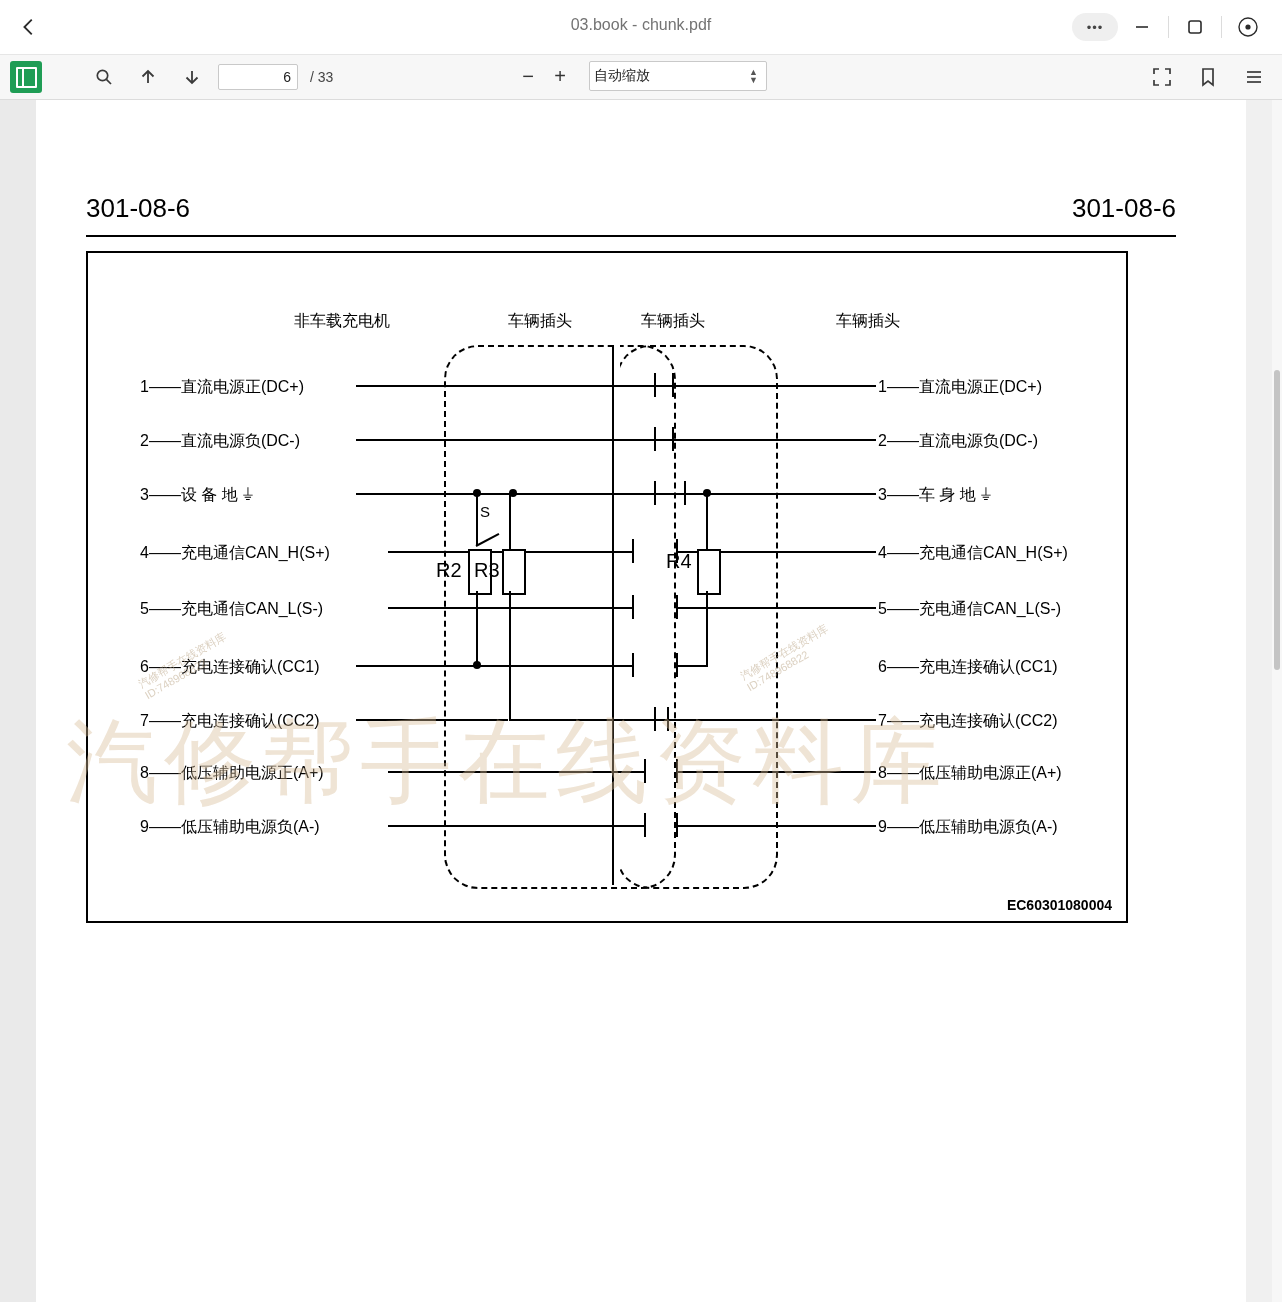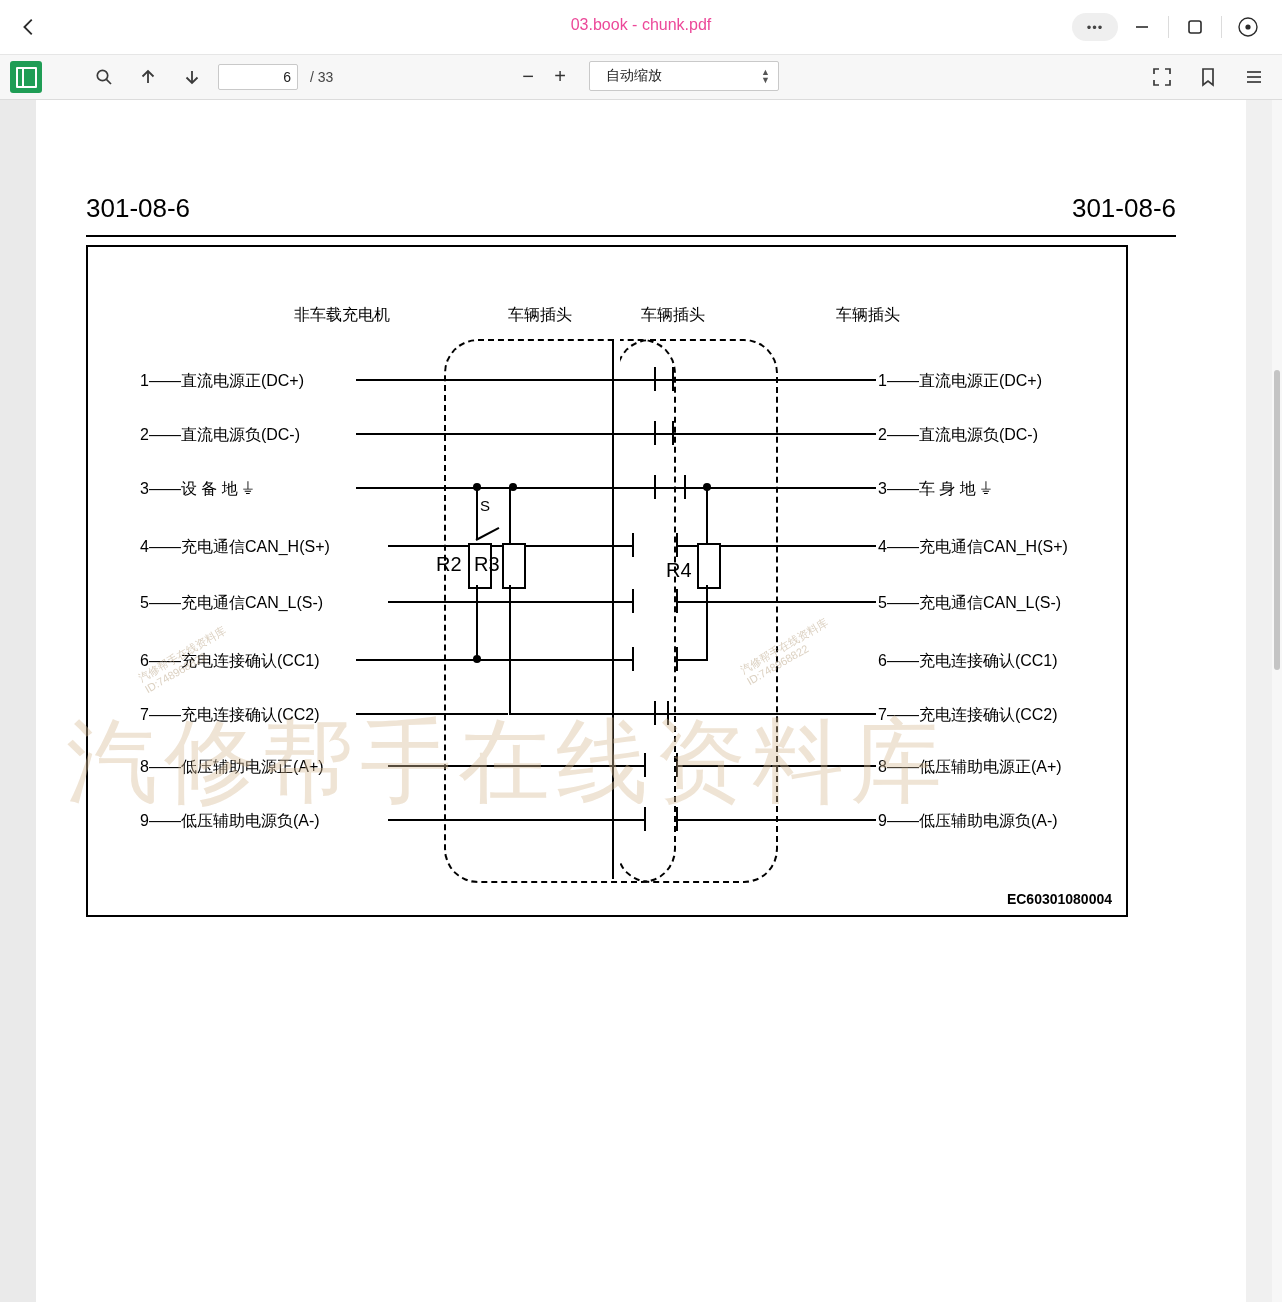--- a/index.html
+++ b/index.html
@@ -30,21 +30,21 @@
     display: flex; align-items: center; justify-content: center;
     cursor: pointer;
     color: #2b2b2b;
   }
   .back-btn svg { display:block; }
   .win-title {
     position: absolute;
     left: 0; right: 0; top: 16px;
     text-align: center;
     font-size: 16px;
-    color: #ec4899;
+    color: #737373;
   }
   .win-ctrls {
     position: absolute;
     right: 14px; top: 7px;
     display: flex;
     align-items: center;
     gap: 0px;
   }
   .win-ctrls .wc {
     width: 40px; height: 40px;
@@ -138,21 +138,21 @@
     user-select: none;
   }
   .zoom-select {
     width: 172px;
     height: 28px;
     border: 1px solid #c9c9c9;
     border-radius: 2px;
     background: #fff;
     font-size: 14px;
     color: #222;
-    padding-left: 16px;
+    padding-left: 4px;
     margin-left: 10px;
     display: flex; align-items: center;
     position: relative;
     cursor: pointer;
   }
   .zoom-select .arrows {
     position: absolute; right: 8px; top: 50%;
     transform: translateY(-50%);
     font-size: 9px; line-height: 8px; color: #555;
     text-align: center;
@@ -213,21 +213,21 @@
   .hdr .left { position: absolute; left: 0; top: 0; font-size: 26px; }
   .hdr .mid  { position: absolute; left: 0; right: 0; top: 0; text-align: center; font-size: 26px; }
   .hdr .right{ position: absolute; right: 0; top: 0; font-size: 26px; }
   .sub-title {
     margin-top: 14px;
     font-size: 21px;
   }
 
   .figure {
     position: relative;
-    margin-top: 8px;
+    margin-top: 14px;
     width: 1038px;
     height: 668px;
     border: 2px solid #000;
     background: #fff;
     overflow: hidden;
   }
   .fig-code {
     position: absolute;
     right: 14px; bottom: 8px;
     font-size: 14px; font-weight: bold;
@@ -541,21 +541,21 @@
           <div class="ln hline" style="left:588px; top:518px; width:200px;"></div>
           <div class="ln vline" style="left:588px; top:506px; height:24px;"></div>
 
           <div class="pin-label" style="left:790px; top:564px;">
             <span>9</span>——<span>低压辅助电源负(A-)</span>
           </div>
           <div class="ln hline" style="left:588px; top:572px; width:200px;"></div>
           <div class="ln vline" style="left:588px; top:560px; height:24px;"></div>
 
           <div class="resistor" style="left:609px; top:296px;"></div>
-          <div class="res-label" style="left:578px; top:312px;">R4</div>
+          <div class="res-label" style="left:578px; top:297px;">R4</div>
           <div class="ln vline" style="left:618px; top:240px; height:58px;"></div>
           <div class="ln vline" style="left:618px; top:338px; height:76px;"></div>
 
           <div class="wm-small" style="left:48px; top:400px;">
             <span>汽修帮手在线资料库</span><br>
             <span>ID:748968822</span>
           </div>
           <div class="wm-small" style="left:650px; top:392px;">
             <span>汽修帮手在线资料库</span><br>
             <span>ID:748968822</span>

